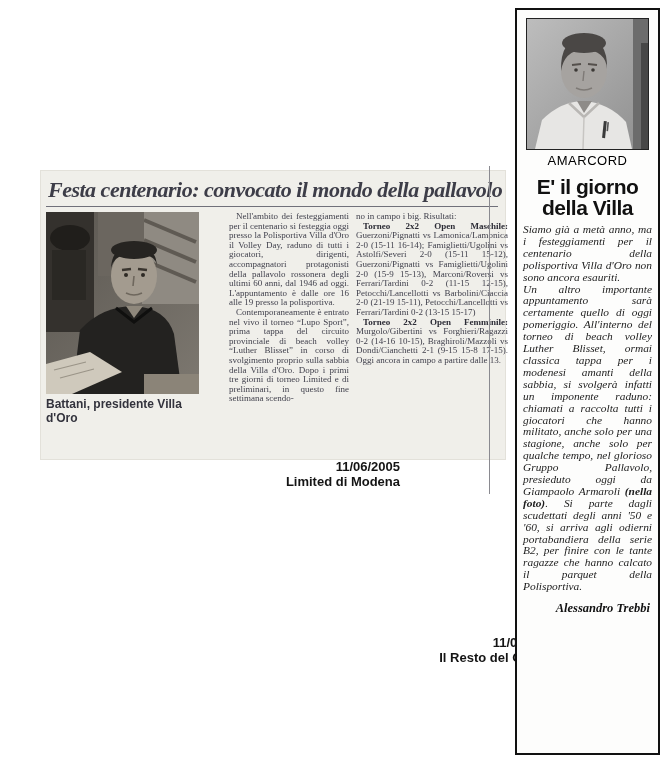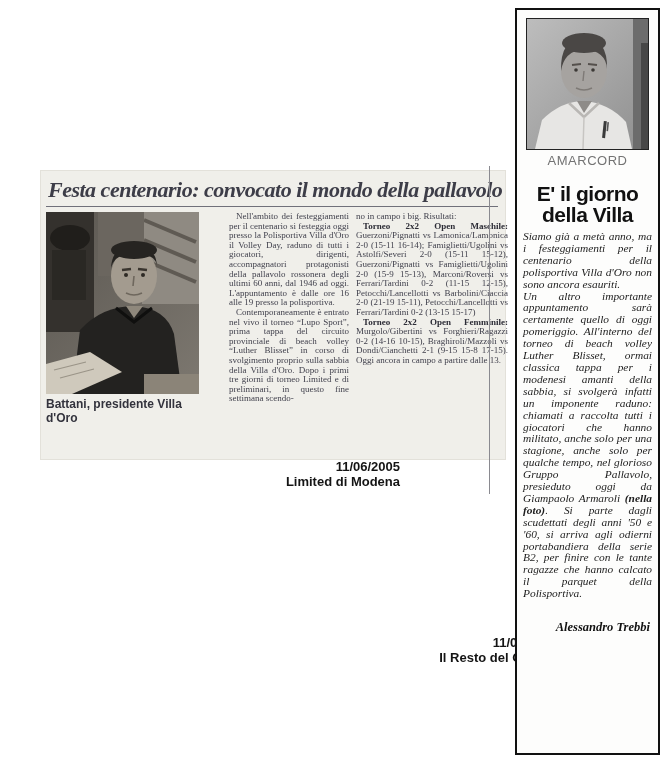--- a/index.html
+++ b/index.html
@@ -33,29 +33,29 @@
             font-weight:bold;color:#141414;}
   .cap1{left:180px;top:459px;}
   .cap2{left:337px;top:635px;}
 
   
   .amarcord{position:absolute;left:515px;top:8px;width:145px;height:747px;background:#fdfdfc;
             border:2px solid #111;box-sizing:border-box;}
   .am-pad{padding:6px 6px 0 6px;}
   .am-photo-frame{width:121px;height:130px;margin:2px auto 0 auto;border:1px solid #222;}
   .am-photo{width:121px;height:130px;display:block;}
-  .am-kicker{text-align:center;font-size:13px;letter-spacing:0.5px;color:#737373;margin-top:3px;}
+  .am-kicker{text-align:center;font-size:13px;letter-spacing:0.5px;color:#000000;margin-top:3px;}
   .am-headline{text-align:center;font-weight:bold;font-size:21px;line-height:21px;
-               letter-spacing:-0.5px;color:#111;margin-top:15px;}
+               letter-spacing:-0.5px;color:#111;margin-top:8px;}
   .am-body{margin-top:6px;font-family:"Liberation Serif","DejaVu Serif",serif;font-style:italic;
            font-size:11.4px;line-height:11.9px;color:#1c1c1c;text-align:justify;}
   .am-body p{margin:0;}
   .am-body b{font-weight:bold;}
   .am-byline{font-family:"Liberation Serif","DejaVu Serif",serif;font-style:italic;font-weight:bold;
-             font-size:12.5px;color:#111;text-align:right;margin-top:20px;padding-right:2px;}
+             font-size:12.5px;color:#111;text-align:right;margin-top:8px;padding-right:2px;}
 </style>
 </head>
 <body>
 
 <div id="canvas">
 
   <div class="gazzetta">
     <div class="gz-pad">
       <div class="gz-vrule"></div>
       <div class="gz-subhead">Festa centenario: convocato il mondo della pallavolo</div>

